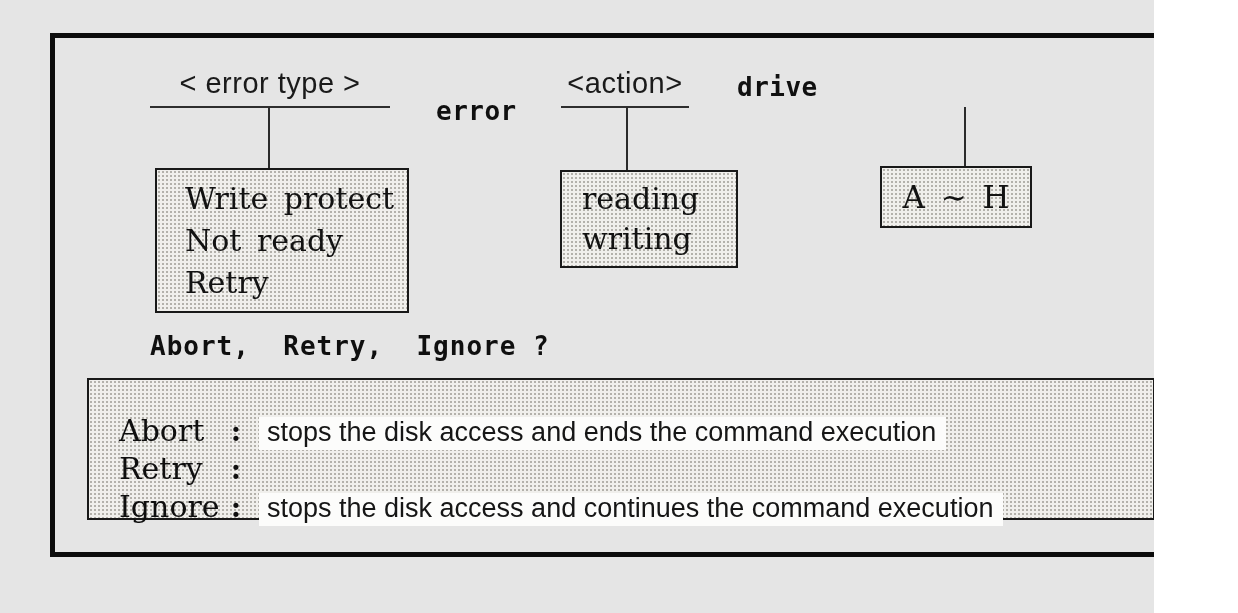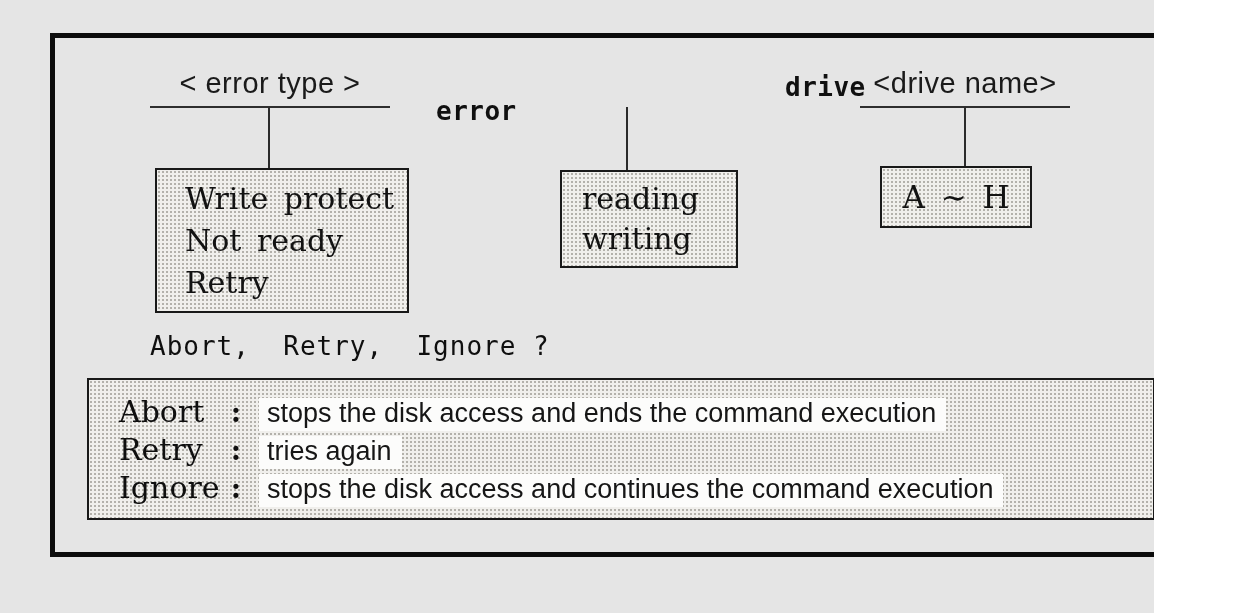--- a/index.html
+++ b/index.html
@@ -69,32 +69,32 @@
   #box-action .box-line { line-height: 40px; }
   #box-drive-name {
     left: 880px; top: 166px; width: 152px; height: 62px;
     display: flex; align-items: center; justify-content: center;
   }
   #box-drive-name .box-line { font-size: 31px; }
   .prompt {
     position: absolute;
     left: 150px; top: 331px;
     font-family: "DejaVu Sans Mono", monospace;
-    font-weight: normal;
+    font-weight: bold;
     font-size: 26px;
     letter-spacing: 1px;
     color: #0f0f0f;
     white-space: pre;
   }
   .options-box {
     position: absolute;
     left: 87px; top: 378px;
     width: 1068px; height: 142px;
     border: 2px solid #181818;
-    padding: 14px 0 0 30px;
+    padding: 33px 0 0 30px;
   }
   .opt-row {
     display: flex;
     align-items: baseline;
     height: 38px;
     white-space: nowrap;
   }
   .opt-label {
     width: 108px;
     font-family: "DejaVu Serif", serif;
@@ -124,26 +124,26 @@
 <div class="page">
 
   <div class="frame"></div>
 
   <div class="tag" style="left:150px; top:66px; width:240px;">
     <span>&lt; error type &gt;</span>
   </div>
 
   <div class="word" style="left:436px; top:72px;margin-top:24px;">error</div>
 
+  <div class="tag" style="left:561px; top:66px; width:128px;">
+    <span>&lt;action&gt;</span>
+  </div>
 
-  <div class="word" style="left:737px; top:72px;margin-left:48px;">drive</div>
+  <div class="word" style="left:737px; top:72px;">drive</div>
 
-  <div class="tag" style="left:860px; top:66px; width:210px;">
-    <span>&lt;drive name&gt;</span>
-  </div>
 
   <div class="vline" style="left:268px; top:107px; height:61px;"></div>
   <div class="vline" style="left:626px; top:107px; height:63px;"></div>
   <div class="vline" style="left:964px; top:107px; height:59px;"></div>
 
   <div class="box stipple" id="box-error-type">
     <div class="box-line">Write protect</div>
     <div class="box-line">Not ready</div>
     <div class="box-line">Retry</div>
   </div>
@@ -161,21 +161,20 @@
 
   <div class="options-box stipple">
     <div class="opt-row">
       <span class="opt-label">Abort</span>
       <span class="opt-colon">:</span>
       <span class="opt-desc">stops the disk access and ends the command execution</span>
     </div>
     <div class="opt-row">
       <span class="opt-label">Retry</span>
       <span class="opt-colon">:</span>
-      <span class="opt-desc">tries again</span>
     </div>
     <div class="opt-row">
       <span class="opt-label">Ignore</span>
       <span class="opt-colon">:</span>
       <span class="opt-desc">stops the disk access and continues the command execution</span>
     </div>
   </div>
 
 </div>
 

